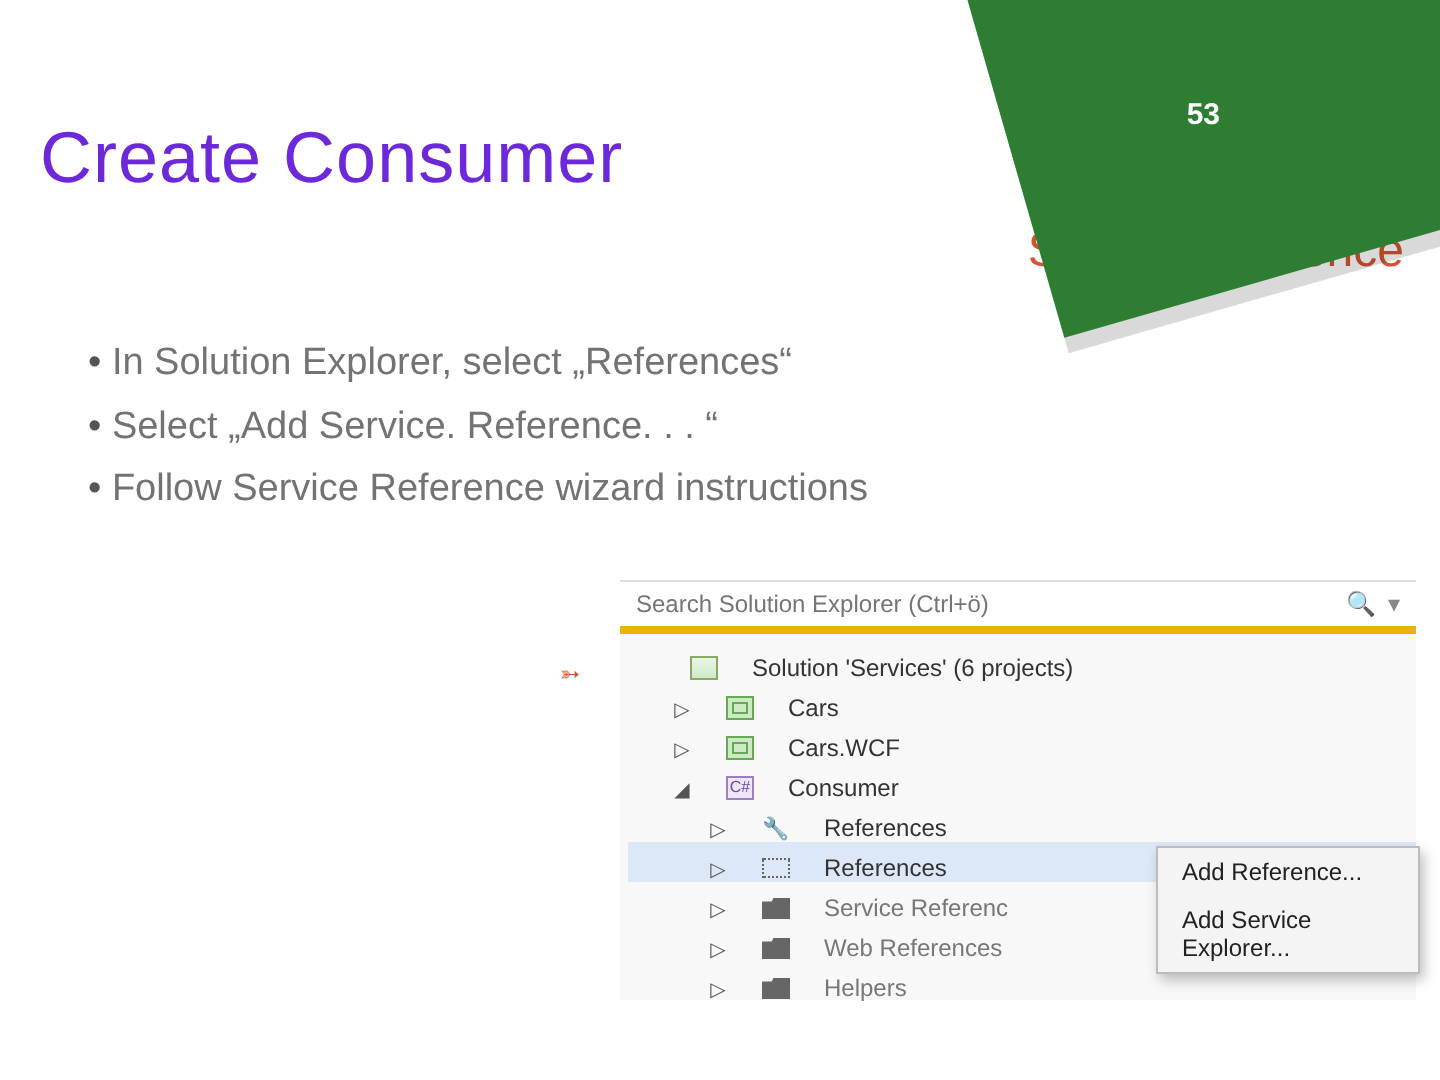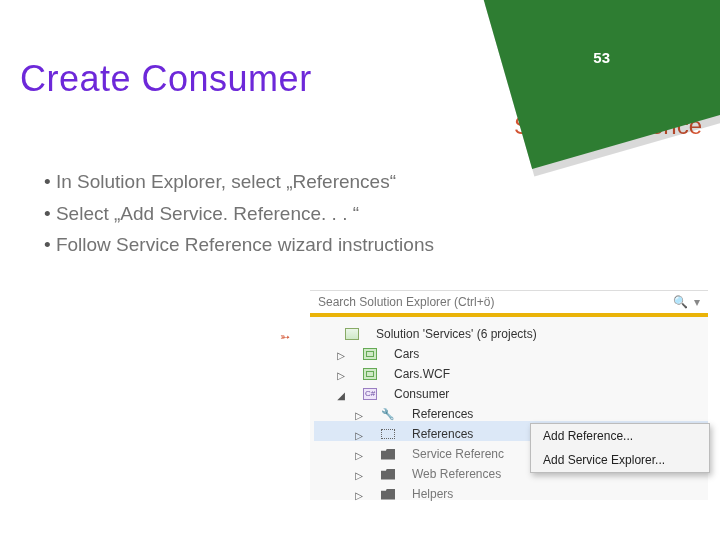--- a/index.html
+++ b/index.html
@@ -68,21 +68,21 @@
   .lbl { }
   .muted { color:#777; }
 
   .indent1 { padding-left:22px; }
   .indent2 { padding-left:40px; }
 
   .sel { background:#dce8f7; }
 
   
   .ctxmenu {
-    position:absolute; right:-2px; top:132px; width:180px;
+    position:absolute; right:-2px; top:132px; width:132px;
     background:#f4f4f4; border:1px solid #bcbcbc; box-shadow:2px 3px 6px rgba(0,0,0,.25);
     z-index:10;
   }
   .ctxmenu .mi { padding:5px 12px; font-size:12px; color:#222; }
 
   .tinyarrow {
     position:absolute; left:280px; top:330px; font-size:12px; color:#d35432;
     z-index:4;
   }
 </style>

